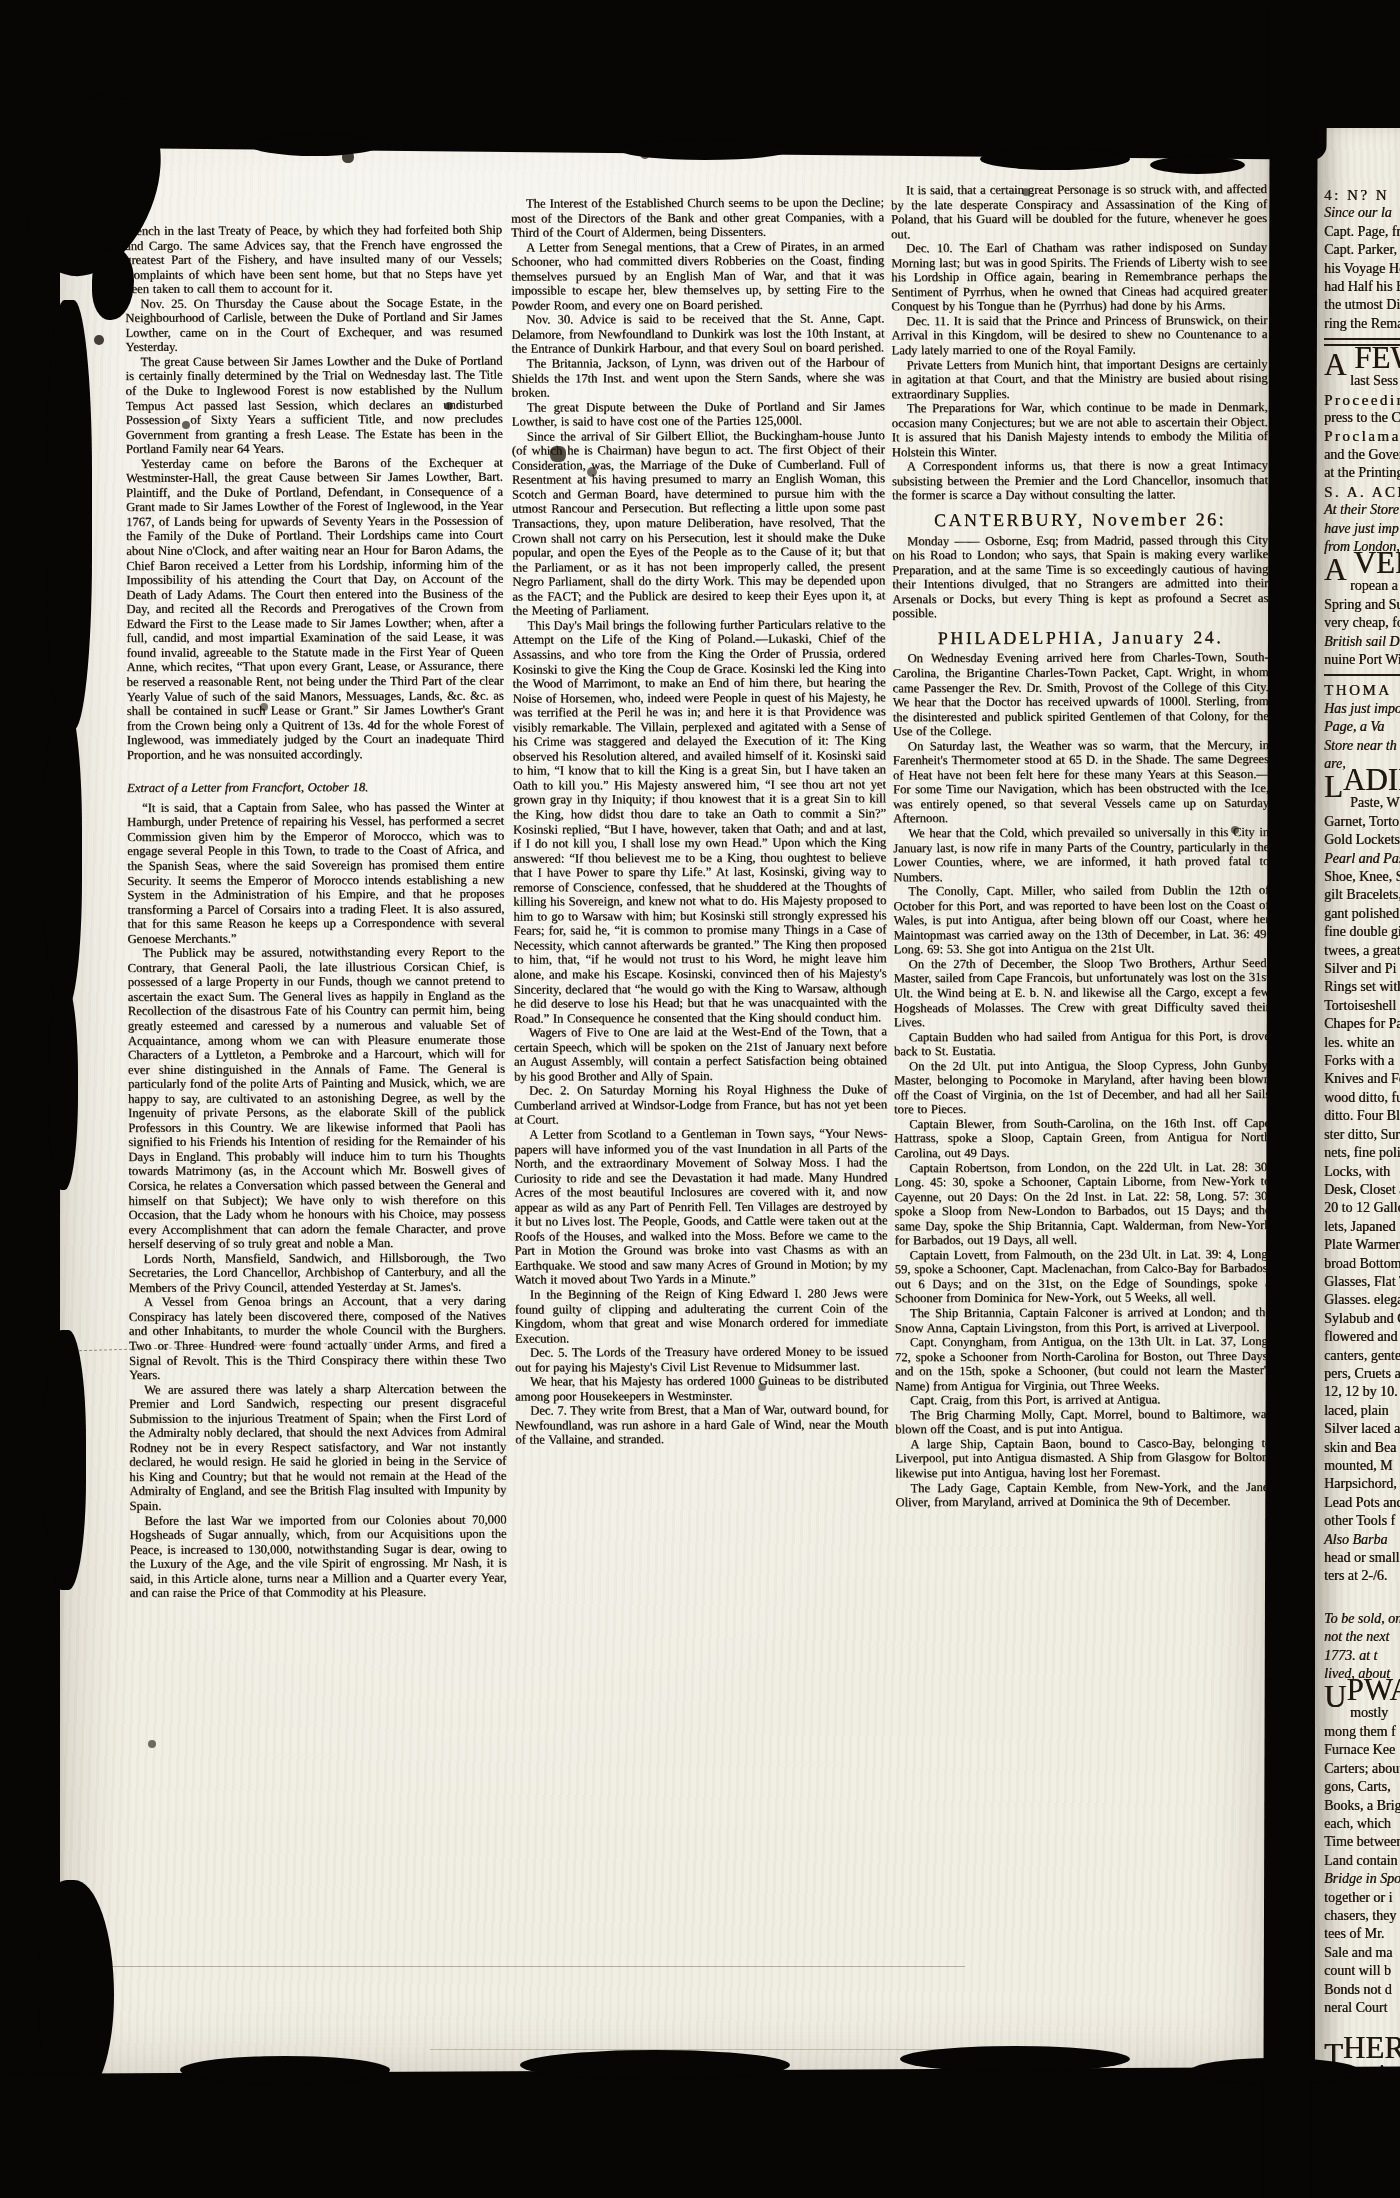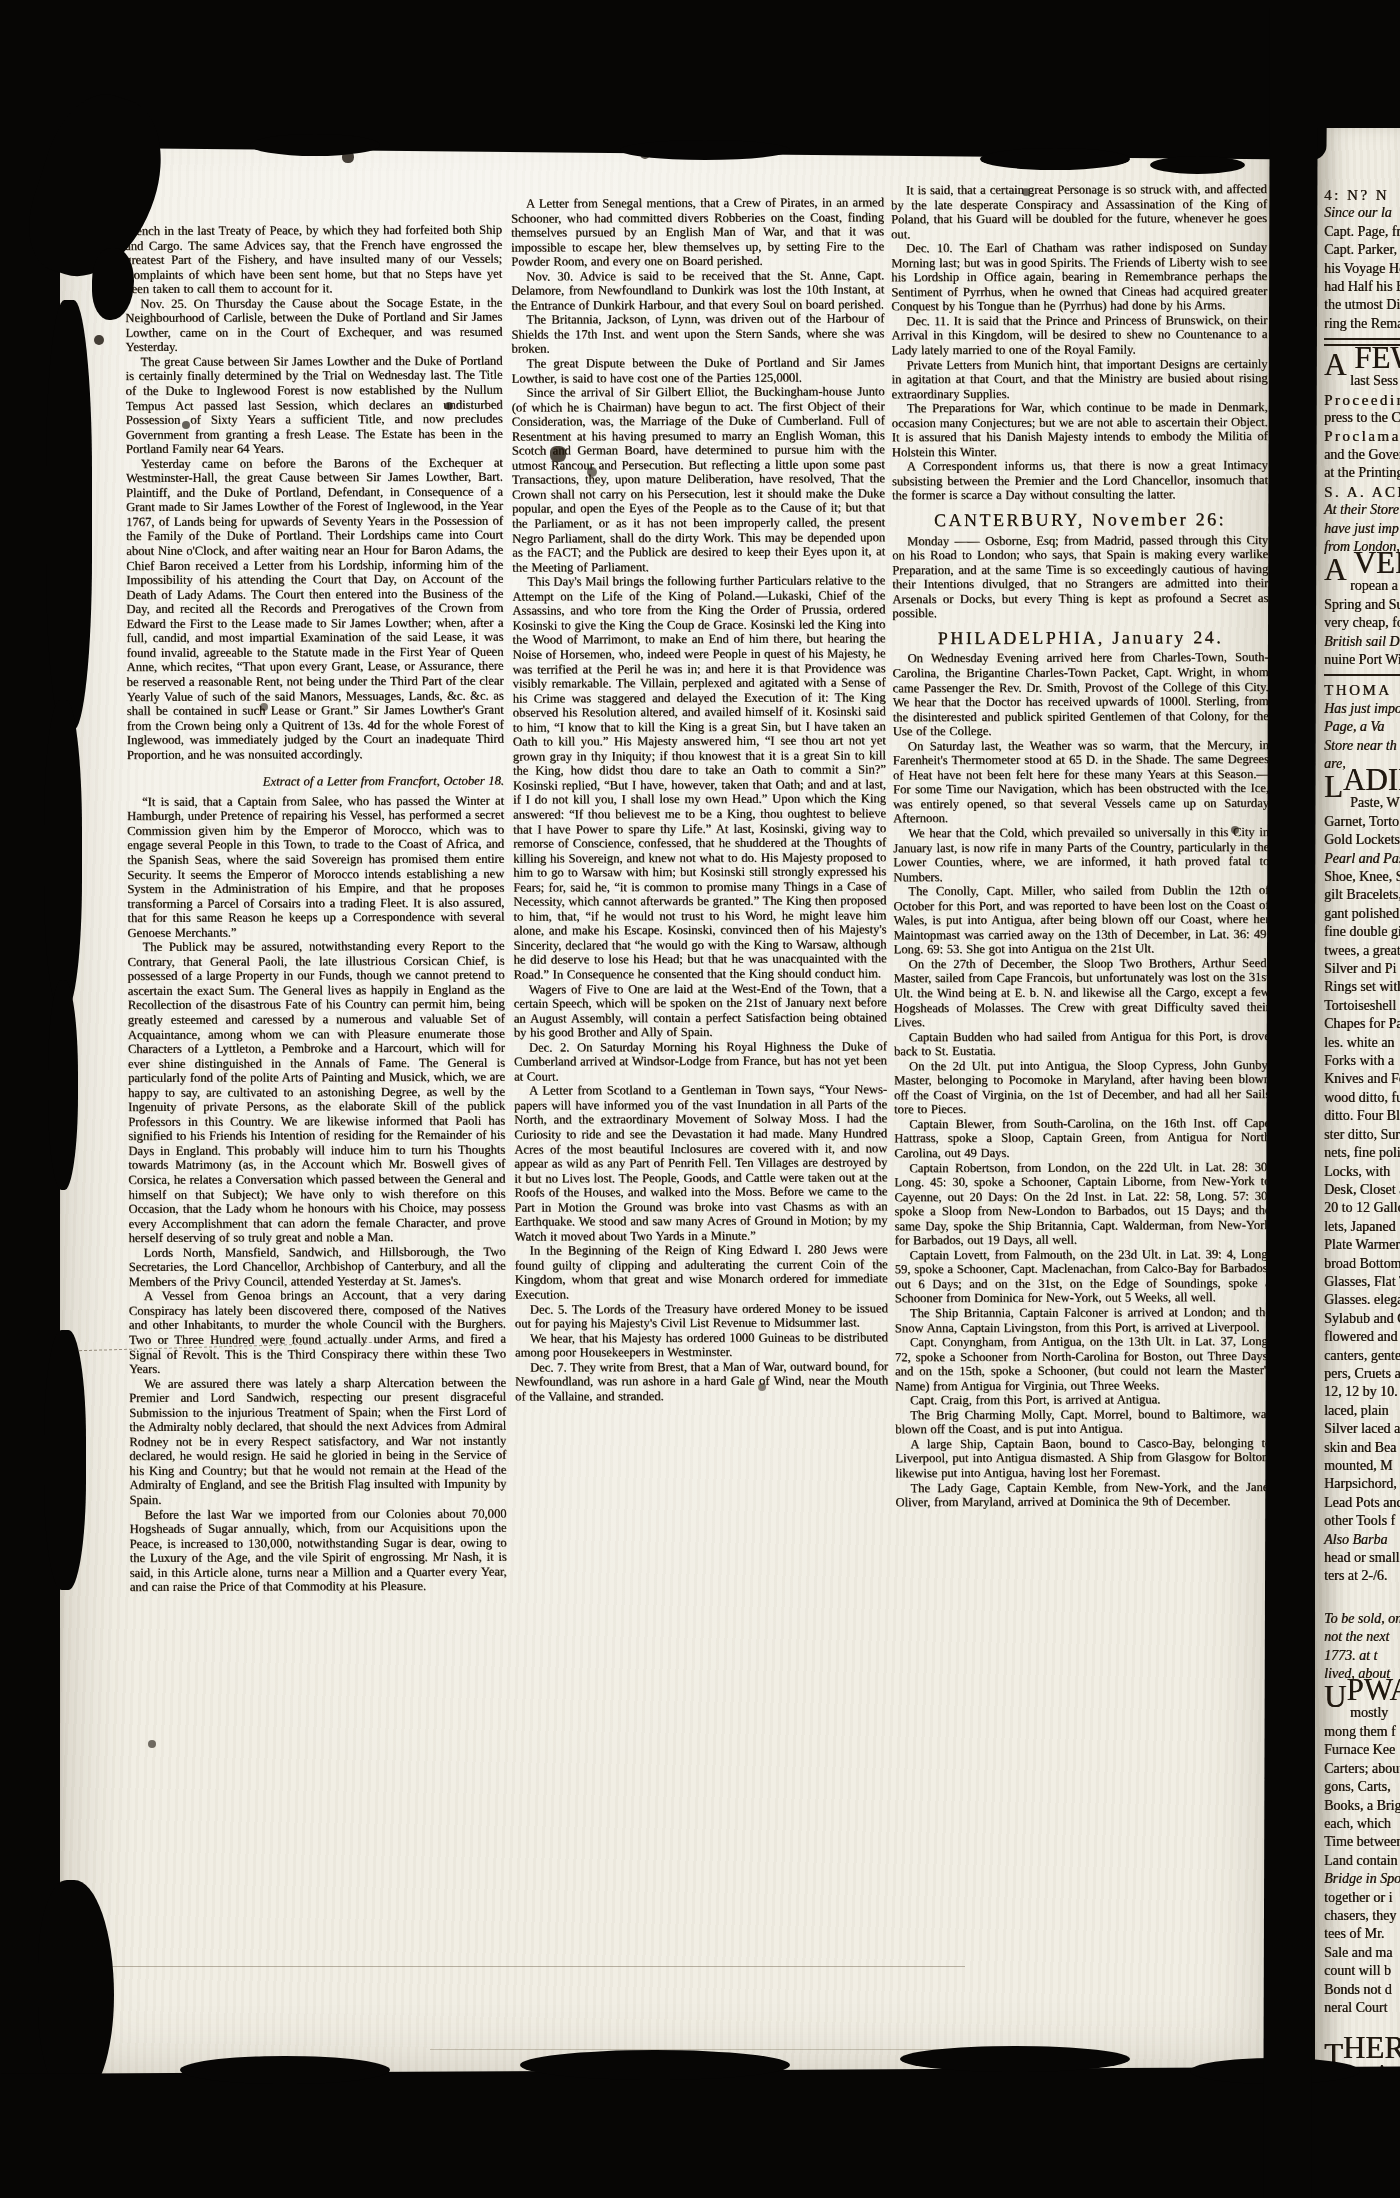--- a/index.html
+++ b/index.html
@@ -18,21 +18,21 @@
       repeating-linear-gradient(88deg, rgba(120,104,78,0.05) 0 3px, rgba(0,0,0,0) 3px 7px),
       #f0ede3;
     box-shadow: inset 14px 0 22px rgba(70,60,42,0.35);}
   
   .col{position:absolute;}
   .col p{margin:0;text-indent:15px;text-align:justify;
     font-size:12.6px;line-height:14.55px;color:#221a10;
     text-shadow:0.4px 0.35px 0.55px rgba(42,28,12,0.85);
     word-spacing:0.5px;}
   .col p.ni{text-indent:0;}
-  .col p.ci{text-align:right;font-style:italic;text-indent:0;margin:13px 0 5px;}
+  .col p.ci{text-align:left;font-style:italic;text-indent:0;margin:19px 0 5px;}
   .col p.dl{text-align:center;text-indent:0;letter-spacing:2.5px;margin:10px 0 6px;font-size:18px;}
   
   .strip-text{position:absolute;left:9px;top:66px;width:240px;}
   .sl{margin:0;white-space:nowrap;font-size:14px;line-height:18.4px;color:#1f1810;
       text-shadow:0.4px 0.35px 0.6px rgba(42,28,12,0.85);}
   .sl.it{font-style:italic;}
   .sl.caps{letter-spacing:2.5px;font-size:15px;}
   .sl.ind{padding-left:26px;}
   .dc{font-size:31px;line-height:14px;vertical-align:-7px;}
   .rule{border-top:2px solid #241c12;width:225px;margin:5px 0;}
@@ -64,20 +64,21 @@
         <p class="">Yesterday came on before the Barons of the Exchequer at Westminster-Hall, the great Cause between Sir James Lowther, Bart. Plaintiff, and the Duke of Portland, Defendant, in Consequence of a Grant made to Sir James Lowther of the Forest of Inglewood, in the Year 1767, of Lands being for upwards of Seventy Years in the Possession of the Family of the Duke of Portland. Their Lordships came into Court about Nine o'Clock, and after waiting near an Hour for Baron Adams, the Chief Baron received a Letter from his Lordship, informing him of the Impossibility of his attending the Court that Day, on Account of the Death of Lady Adams. The Court then entered into the Business of the Day, and recited all the Records and Prerogatives of the Crown from Edward the First to the Lease made to Sir James Lowther; when, after a full, candid, and most impartial Examination of the said Lease, it was found invalid, agreeable to the Statute made in the First Year of Queen Anne, which recites, “That upon every Grant, Lease, or Assurance, there be reserved a reasonable Rent, not being under the Third Part of the clear Yearly Value of such of the said Manors, Messuages, Lands, &amp;c. &amp;c. as shall be contained in such Lease or Grant.” Sir James Lowther's Grant from the Crown being only a Quitrent of 13s. 4d for the whole Forest of Inglewood, was immediately judged by the Court an inadequate Third Proportion, and he was nonsuited accordingly.</p>
         <p class="ci">Extract of a Letter from Francfort, October 18.</p>
         <p class="">“It is said, that a Captain from Salee, who has passed the Winter at Hamburgh, under Pretence of repairing his Vessel, has performed a secret Commission given him by the Emperor of Morocco, which was to engage several People in this Town, to trade to the Coast of Africa, and the Spanish Seas, where the said Sovereign has promised them entire Security. It seems the Emperor of Morocco intends establishing a new System in the Administration of his Empire, and that he proposes transforming a Parcel of Corsairs into a trading Fleet. It is also assured, that for this same Reason he keeps up a Correspondence with several Genoese Merchants.”</p>
         <p class="">The Publick may be assured, notwithstanding every Report to the Contrary, that General Paoli, the late illustrious Corsican Chief, is possessed of a large Property in our Funds, though we cannot pretend to ascertain the exact Sum. The General lives as happily in England as the Recollection of the disastrous Fate of his Country can permit him, being greatly esteemed and caressed by a numerous and valuable Set of Acquaintance, among whom we can with Pleasure enumerate those Characters of a Lyttleton, a Pembroke and a Harcourt, which will for ever shine distinguished in the Annals of Fame. The General is particularly fond of the polite Arts of Painting and Musick, which, we are happy to say, are cultivated to an astonishing Degree, as well by the Ingenuity of private Persons, as the elaborate Skill of the publick Professors in this Country. We are likewise informed that Paoli has signified to his Friends his Intention of residing for the Remainder of his Days in England. This probably will induce him to turn his Thoughts towards Matrimony (as, in the Account which Mr. Boswell gives of Corsica, he relates a Conversation which passed between the General and himself on that Subject); We have only to wish therefore on this Occasion, that the Lady whom he honours with his Choice, may possess every Accomplishment that can adorn the female Character, and prove herself deserving of so truly great and noble a Man.</p>
         <p class="">Lords North, Mansfield, Sandwich, and Hillsborough, the Two Secretaries, the Lord Chancellor, Archbishop of Canterbury, and all the Members of the Privy Council, attended Yesterday at St. James's.</p>
         <p class="">A Vessel from Genoa brings an Account, that a very daring Conspiracy has lately been discovered there, composed of the Natives and other Inhabitants, to murder the whole Council with the Burghers. Two or Three Hundred were found actually under Arms, and fired a Signal of Revolt. This is the Third Conspiracy there within these Two Years.</p>
         <p class="">We are assured there was lately a sharp Altercation between the Premier and Lord Sandwich, respecting our present disgraceful Submission to the injurious Treatment of Spain; when the First Lord of the Admiralty nobly declared, that should the next Advices from Admiral Rodney not be in every Respect satisfactory, and War not instantly declared, he would resign. He said he gloried in being in the Service of his King and Country; but that he would not remain at the Head of the Admiralty of England, and see the British Flag insulted with Impunity by Spain.</p>
         <p class="">Before the last War we imported from our Colonies about 70,000 Hogsheads of Sugar annually, which, from our Acquisitions upon the Peace, is increased to 130,000, notwithstanding Sugar is dear, owing to the Luxury of the Age, and the vile Spirit of engrossing. Mr Nash, it is said, in this Article alone, turns near a Million and a Quarter every Year, and can raise the Price of that Commodity at his Pleasure.</p>
       </div>
     <div class="col" style="left:458px;top:100px;width:373px;">
+        <p class="">The Interest of the Established Church seems to be upon the Decline; most of the Directors of the Bank and other great Companies, with a Third of the Court of Aldermen, being Dissenters.</p>
         <p class="">A Letter from Senegal mentions, that a Crew of Pirates, in an armed Schooner, who had committed divers Robberies on the Coast, finding themselves pursued by an English Man of War, and that it was impossible to escape her, blew themselves up, by setting Fire to the Powder Room, and every one on Board perished.</p>
         <p class="">Nov. 30. Advice is said to be received that the St. Anne, Capt. Delamore, from Newfoundland to Dunkirk was lost the 10th Instant, at the Entrance of Dunkirk Harbour, and that every Soul on board perished.</p>
         <p class="">The Britannia, Jackson, of Lynn, was driven out of the Harbour of Shields the 17th Inst. and went upon the Stern Sands, where she was broken.</p>
         <p class="">The great Dispute between the Duke of Portland and Sir James Lowther, is said to have cost one of the Parties 125,000l.</p>
         <p class="">Since the arrival of Sir Gilbert Elliot, the Buckingham-house Junto (of which he is Chairman) have begun to act. The first Object of their Consideration, was, the Marriage of the Duke of Cumberland. Full of Resentment at his having presumed to marry an English Woman, this Scotch and German Board, have determined to pursue him with the utmost Rancour and Persecution. But reflecting a little upon some past Transactions, they, upon mature Deliberation, have resolved, That the Crown shall not carry on his Persecution, lest it should make the Duke popular, and open the Eyes of the People as to the Cause of it; but that the Parliament, or as it has not been improperly called, the present Negro Parliament, shall do the dirty Work. This may be depended upon as the FACT; and the Publick are desired to keep their Eyes upon it, at the Meeting of Parliament.</p>
         <p class="">This Day's Mail brings the following further Particulars relative to the Attempt on the Life of the King of Poland.—Lukaski, Chief of the Assassins, and who tore from the King the Order of Prussia, ordered Kosinski to give the King the Coup de Grace. Kosinski led the King into the Wood of Marrimont, to make an End of him there, but hearing the Noise of Horsemen, who, indeed were People in quest of his Majesty, he was terrified at the Peril he was in; and here it is that Providence was visibly remarkable. The Villain, perplexed and agitated with a Sense of his Crime was staggered and delayed the Execution of it: The King observed his Resolution altered, and availed himself of it. Kosinski said to him, “I know that to kill the King is a great Sin, but I have taken an Oath to kill you.” His Majesty answered him, “I see thou art not yet grown gray in thy Iniquity; if thou knowest that it is a great Sin to kill the King, how didst thou dare to take an Oath to commit a Sin?” Kosinski replied, “But I have, however, taken that Oath; and and at last, if I do not kill you, I shall lose my own Head.” Upon which the King answered: “If thou believest me to be a King, thou oughtest to believe that I have Power to spare thy Life.” At last, Kosinski, giving way to remorse of Conscience, confessed, that he shuddered at the Thoughts of killing his Sovereign, and knew not what to do. His Majesty proposed to him to go to Warsaw with him; but Kosinski still strongly expressed his Fears; for, said he, “it is common to promise many Things in a Case of Necessity, which cannot afterwards be granted.” The King then proposed to him, that, “if he would not trust to his Word, he might leave him alone, and make his Escape. Kosinski, convinced then of his Majesty's Sincerity, declared that “he would go with the King to Warsaw, although he did deserve to lose his Head; but that he was unacquainted with the Road.” In Consequence he consented that the King should conduct him.</p>
         <p class="">Wagers of Five to One are laid at the West-End of the Town, that a certain Speech, which will be spoken on the 21st of January next before an August Assembly, will contain a perfect Satisfaction being obtained by his good Brother and Ally of Spain.</p>
         <p class="">Dec. 2. On Saturday Morning his Royal Highness the Duke of Cumberland arrived at Windsor-Lodge from France, but has not yet been at Court.</p>
         <p class="">A Letter from Scotland to a Gentleman in Town says, “Your News-papers will have informed you of the vast Inundation in all Parts of the North, and the extraordinary Movement of Solway Moss. I had the Curiosity to ride and see the Devastation it had made. Many Hundred Acres of the most beautiful Inclosures are covered with it, and now appear as wild as any Part of Penrith Fell. Ten Villages are destroyed by it but no Lives lost. The People, Goods, and Cattle were taken out at the Roofs of the Houses, and walked into the Moss. Before we came to the Part in Motion the Ground was broke into vast Chasms as with an Earthquake. We stood and saw many Acres of Ground in Motion; by my Watch it moved about Two Yards in a Minute.”</p>
         <p class="">In the Beginning of the Reign of King Edward I. 280 Jews were found guilty of clipping and adulterating the current Coin of the Kingdom, whom that great and wise Monarch ordered for immediate Execution.</p>

